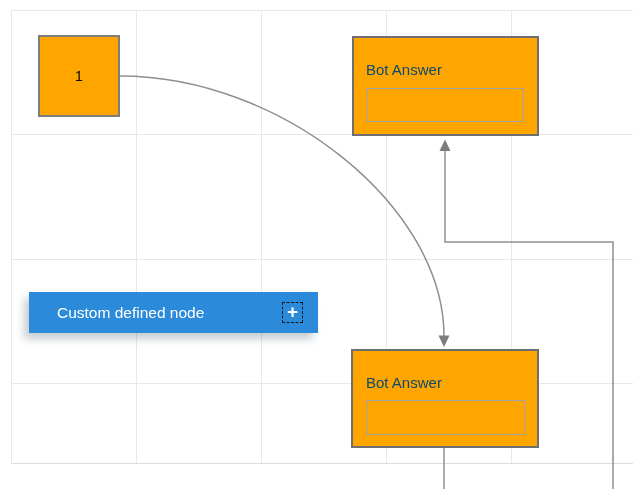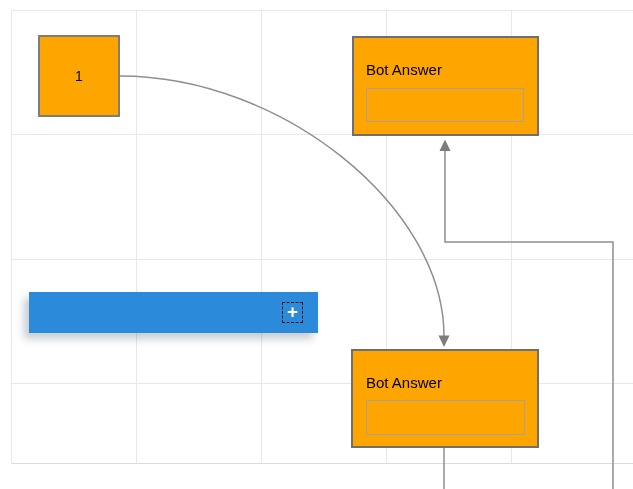--- a/index.html
+++ b/index.html
@@ -25,21 +25,21 @@
     font-size:14px;color:#000;cursor:move;
   }
 
   .bot-node{
     background:#FFA500;border:2px solid #6f6f6f;cursor:move;
   }
   #bot-node-top{left:352px;top:36px;width:187px;height:100px;}
   #bot-node-bottom{left:351px;top:349px;width:188px;height:99px;}
   .bot-title{
     position:absolute;left:12px;top:23px;
-    font-size:15px;color:#000000;white-space:nowrap;
+    font-size:15px;color:#0c4a6e;white-space:nowrap;
   }
   .bot-inputbox{
     position:absolute;left:12px;top:50px;
     width:158px;height:34px;box-sizing:border-box;
     border:1px solid #a3a3a3;background:transparent;
   }
 
   #custom-node{
     left:29px;top:292px;width:289px;height:41px;
     background:#2B8AD9;
@@ -104,18 +104,19 @@
     <span class="bot-title">Bot Answer</span>
     <div class="bot-inputbox"></div>
   </div>
 
   <div class="node bot-node" id="bot-node-bottom">
     <span class="bot-title" style="left:13px;">Bot Answer</span>
     <div class="bot-inputbox" style="left:13px;top:49px;width:159px;height:35px;"></div>
   </div>
 
   <div class="node" id="custom-node">
+    <span class="custom-label">Custom defined node</span>
     <div class="plus-btn">
       <span>+</span>
     </div>
   </div>
 
 </div>
 
 </body></html>

